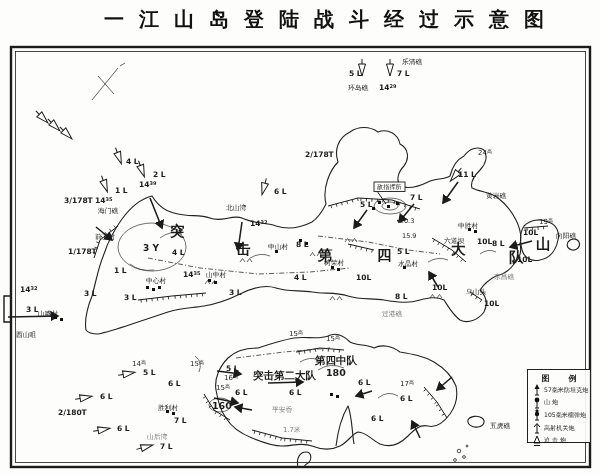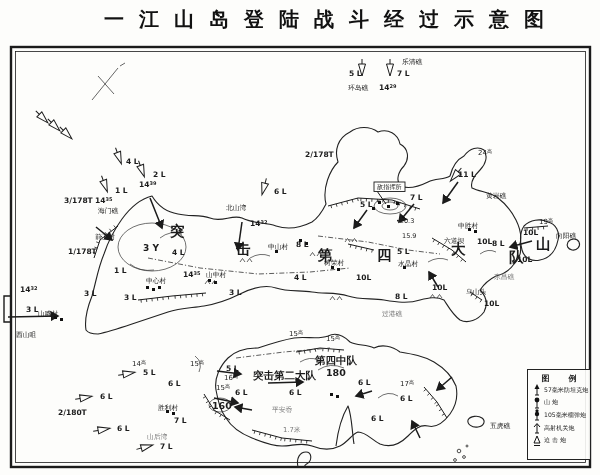--- a/index.html
+++ b/index.html
@@ -17,21 +17,21 @@
   .t-unit{font-size:14.5px;font-weight:bold;}
   .t-unit2{font-size:10.5px;font-weight:bold;}
   .t-unit-sm{font-size:7.5px;font-weight:bold;}
   .t-spot{font-size:6.5px;}
   .t-spot2{font-size:9.5px;font-weight:bold;}
   .t-oval{font-size:9px;font-weight:bold;}
   .t-flag{font-size:6.2px;}
   .coast{fill:none;stroke:#222;stroke-width:1.1;stroke-linejoin:round;}
   .contour{fill:none;stroke:#333;stroke-width:0.7;}
   .scratch{fill:none;stroke:#555;stroke-width:0.9;}
-  .legend{position:absolute;left:527px;top:369px;width:64px;height:91px;
+  .legend{position:absolute;left:527px;top:369px;width:64px;height:74px;
           border:1.3px solid #222;background:rgba(253,253,251,.9);box-sizing:border-box;}
   .legend-title{text-align:center;font-size:8px;font-weight:bold;letter-spacing:8px;
                 text-indent:8px;margin-top:3px;}
   .legend-row{display:flex;align-items:center;height:12.6px;padding-left:4px;}
   .legend-row .lab{font-size:6.1px;white-space:nowrap;transform-origin:left center;}
   .legend-row svg{flex:0 0 10px;margin-right:2px;}
 </style>
 </head>
 <body>
 

